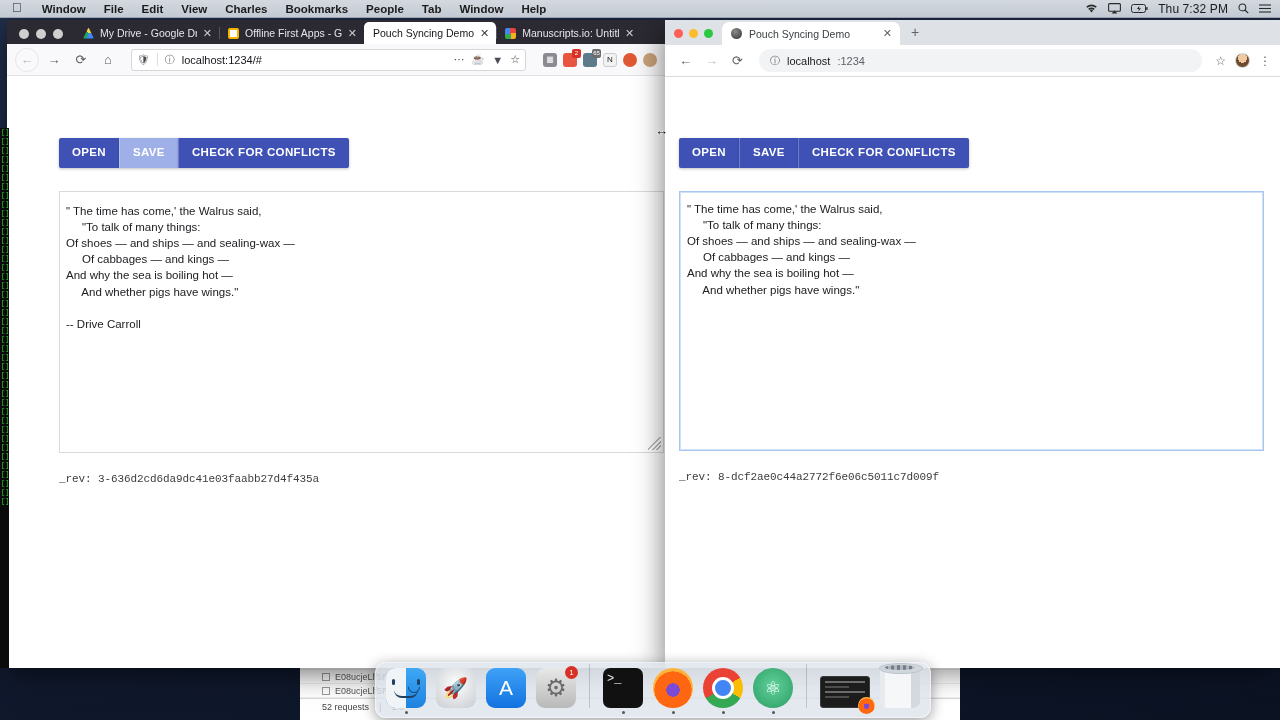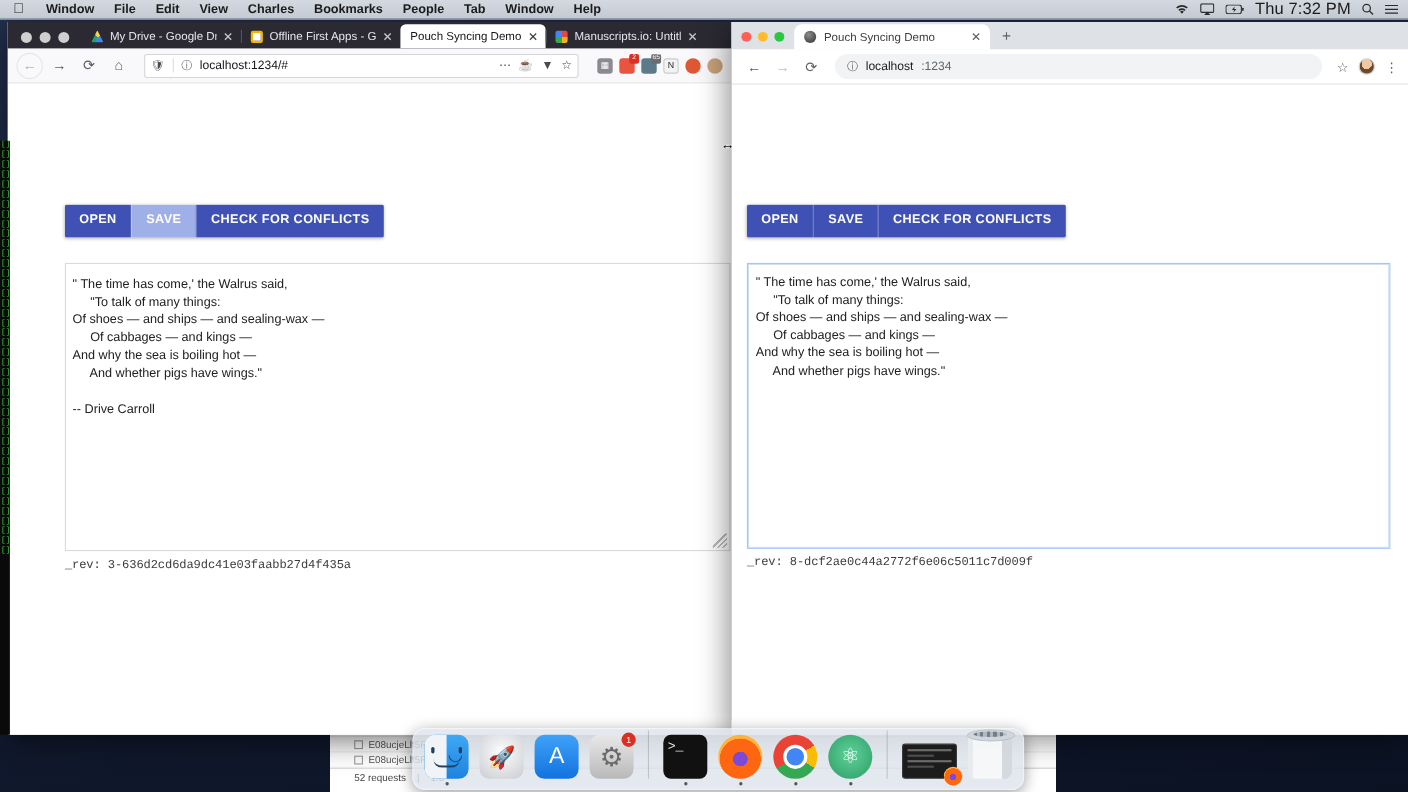--- a/index.html
+++ b/index.html
@@ -23,21 +23,21 @@
     border-bottom: 1px solid #9aa2ad;
     display: flex; align-items: center;
     font-size: 11.5px; color: #1b1b1b;
     z-index: 60;
   }
   .menubar .apple { padding: 0 11px 0 12px; font-size: 13px; line-height: 1; position: relative; top: -1px; }
   .menubar .mi { padding: 0 9px; white-space: nowrap; font-weight: bold; }
   .menubar .mi.bold { font-weight: bold; }
   .menubar .right { margin-left: auto; display: flex; align-items: center; gap: 10px; padding-right: 9px; }
   .menubar .right .ic { font-size: 11px; color: #2a2a2a; display: flex; align-items: center; }
-  .clock { font-size: 15px; letter-spacing: .1px; }
+  .clock { font-size: 12px; letter-spacing: .1px; }
 
   
   .ff-window {
     position: absolute; left: 7px; top: 20px; width: 658px; height: 648px;
     background: #ffffff;
     box-shadow: 0 6px 26px rgba(0,0,0,.55);
     overflow: hidden;
     z-index: 20;
   }
   .ff-titlebar {
@@ -98,39 +98,39 @@
 
   
   .app-pad-left { padding: 62px 0 0 52px; }
   .mbtn {
     background: #3f51b5; color: #fff; border: none; font-size: 11.5px; font-weight: bold;
     letter-spacing: .35px; padding: 9px 13px; font-family: "Liberation Sans", sans-serif;
     box-shadow: 0 1px 2px rgba(0,0,0,.22); line-height: 1;
   }
   .mbtn.hl { background: #9fb0e8; color: #ffffff; }
   .mbtn + .mbtn { border-left: 1px solid rgba(255,255,255,.25); }
-  .btnrow-wrap { border-radius: 2px; overflow: hidden; display: inline-flex; box-shadow: 0 1px 3px rgba(0,0,0,.25); margin-top: 48px; }
+  .btnrow-wrap { border-radius: 2px; overflow: hidden; display: inline-flex; box-shadow: 0 1px 3px rgba(0,0,0,.25); }
 
   .doc-area {
     margin-top: 23px; border: 1px solid #dadada; background: #fff;
     padding: 11px 0 0 6px; position: relative;
     font-family: "Liberation Sans", sans-serif; font-size: 11.5px; color: #202124; line-height: 16.2px;
   }
   .doc-area.left { width: 605px; height: 262px; }
   .doc-area.right { width: 585px; height: 260px; border: 1px solid #a7c7f0; box-shadow: 0 0 0 1px #cfe0f7 inset; padding-left: 7px; padding-top: 9px; }
   .doc-line { white-space: pre; }
   .grip {
     position: absolute; right: 2px; bottom: 2px; width: 13px; height: 13px;
     background:
       linear-gradient(135deg, transparent 0 44%, #b9b9b9 44% 52%, transparent 52% 100%),
       linear-gradient(135deg, transparent 0 62%, #b9b9b9 62% 70%, transparent 70% 100%),
       linear-gradient(135deg, transparent 0 80%, #b9b9b9 80% 88%, transparent 88% 100%);
   }
   .rev {
-    margin-top: 7px; font-family: "Liberation Mono", monospace; font-size: 11px; color: #3c3c3c;
+    margin-top: 20px; font-family: "Liberation Mono", monospace; font-size: 11px; color: #3c3c3c;
     letter-spacing: -.1px;
   }
 
   
   .cr-window {
     position: absolute; left: 665px; top: 20px; width: 615px; height: 648px;
     background: #ffffff; box-shadow: -3px 6px 26px rgba(0,0,0,.45); overflow: hidden; z-index: 30;
   }
   .cr-titlebar {
     height: 25px; background: #dee1e6; display: flex; align-items: flex-end; padding-left: 9px; gap: 0;

